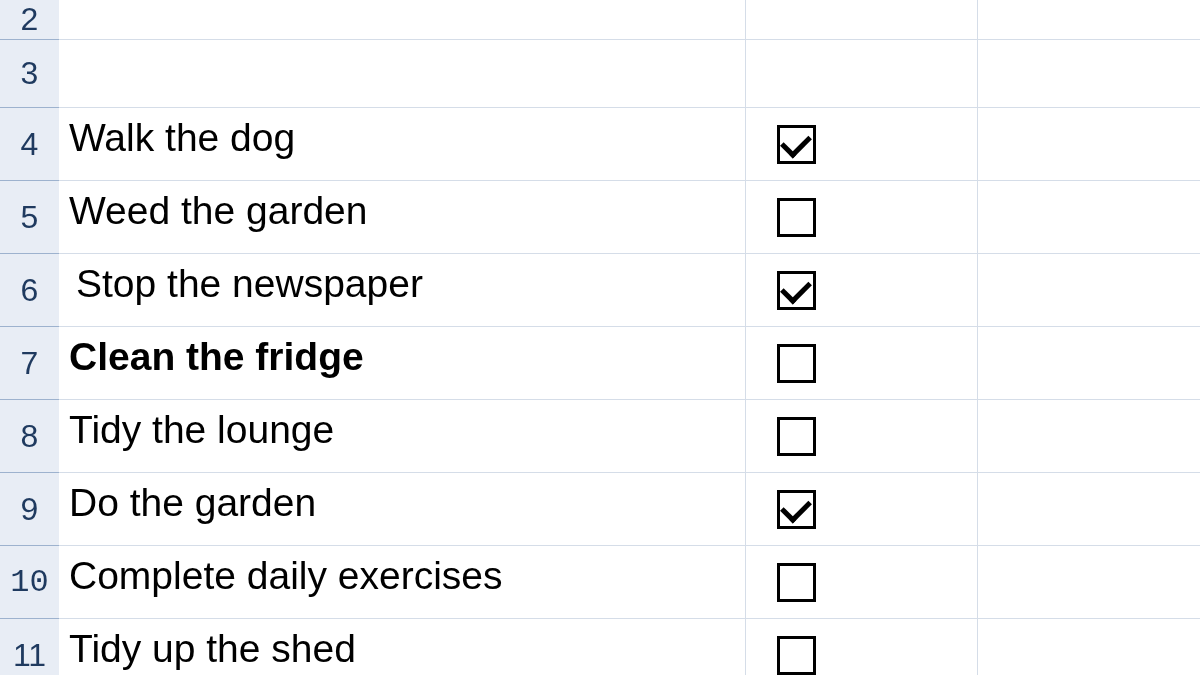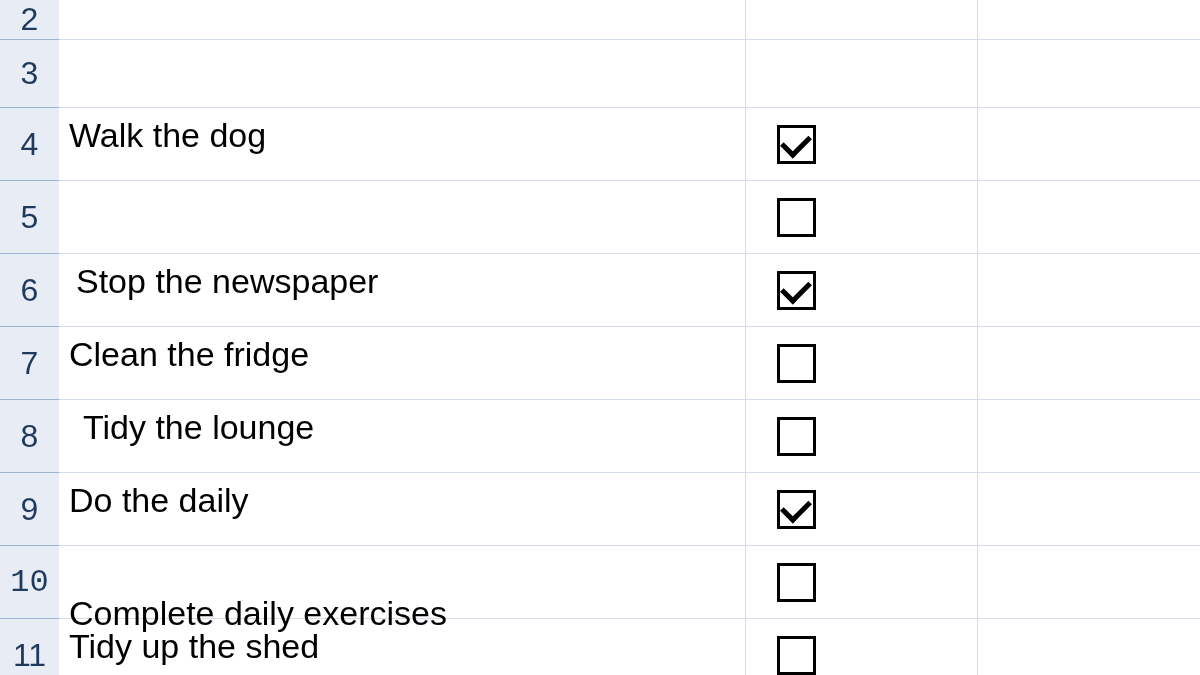--- a/index.html
+++ b/index.html
@@ -53,21 +53,21 @@
     }
     .gridline-h {
       position: absolute;
       left: 0;
       right: 0;
       height: 1px;
       background: #d5dde8;
     }
     .cell-text {
       position: absolute;
-      font-size: 34px;
+      font-size: 39px;
       color: #000;
       line-height: 1;
       white-space: nowrap;
     }
     .checkbox-control {
       position: absolute;
       width: 39px;
       height: 39px;
       border: 3px solid #000;
       background: #fff;
@@ -112,27 +112,28 @@
       <div class="gridline-h" style="top: 253px;"></div>
       <div class="gridline-h" style="top: 326px;"></div>
       <div class="gridline-h" style="top: 399px;"></div>
       <div class="gridline-h" style="top: 472px;"></div>
       <div class="gridline-h" style="top: 545px;"></div>
       <div class="gridline-h" style="top: 618px;"></div>
       <div class="gridline-v" style="left: 686px;"></div>
       <div class="gridline-v" style="left: 918px;"></div>
       <div class="cell-text" style="left: 10px; top: 118px;">Walk the dog</div>
       <div class="checkbox-control checked" style="left: 718px; top: 125px;"></div>
+      <div class="cell-text" style="left: 10px; top: 191px;">Weed the garden</div>
       <div class="checkbox-control" style="left: 718px; top: 198px;"></div>
       <div class="cell-text" style="left: 10px; top: 264px; margin-left: 7px;">Stop the newspaper</div>
       <div class="checkbox-control checked" style="left: 718px; top: 271px;"></div>
-      <div class="cell-text" style="left: 10px; top: 337px;">Clean the fridge</div>
+      <div class="cell-text" style="left: 10px; top: 337px; font-weight: bold;">Clean the fridge</div>
       <div class="checkbox-control" style="left: 718px; top: 344px;"></div>
-      <div class="cell-text" style="left: 24px; top: 410px;">Tidy the lounge</div>
+      <div class="cell-text" style="left: 10px; top: 410px;">Tidy the lounge</div>
       <div class="checkbox-control" style="left: 718px; top: 417px;"></div>
-      <div class="cell-text" style="left: 10px; top: 483px;">Do the daily</div>
+      <div class="cell-text" style="left: 10px; top: 483px;">Do the garden</div>
       <div class="checkbox-control checked" style="left: 718px; top: 490px;"></div>
-      <div class="cell-text" style="left: 10px; top: 556px; margin-top: 40px;">Complete daily exercises</div>
+      <div class="cell-text" style="left: 10px; top: 556px;">Complete daily exercises</div>
       <div class="checkbox-control" style="left: 718px; top: 563px;"></div>
       <div class="cell-text" style="left: 10px; top: 629px;">Tidy up the shed</div>
       <div class="checkbox-control" style="left: 718px; top: 636px;"></div>
     </div>
 </div>
 
 </body></html>

